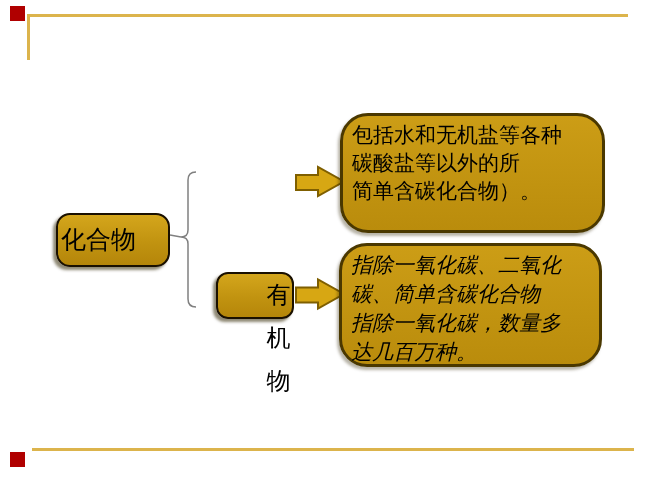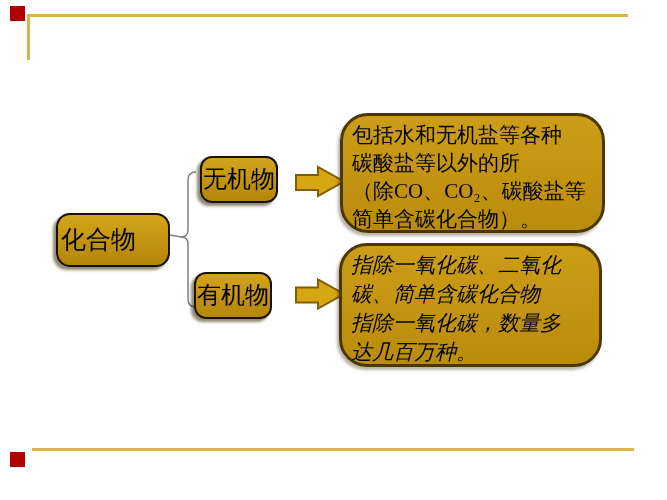--- a/index.html
+++ b/index.html
@@ -39,21 +39,21 @@
     font-size: 25px; line-height: 50px;
     padding-left: 3px;
   }
   .branch-box {
     width: 78px; height: 47px;
     font-size: 24px; line-height: 43px;
     text-align: center;
     border-radius: 12px;
   }
   #branch-box-1 { left: 200px; top: 156px; }
-  #branch-box-2 { left: 194px; top: 272px; }
+  #branch-box-2 { left: 216px; top: 272px; padding-left: 47px; }
 
   
   .desc-box {
     position: absolute;
     box-sizing: border-box;
     background: linear-gradient(180deg, #CC9D16 0%, #C19310 60%, #BA8C0C 100%);
     border: 3px solid #4A3800;
     border-radius: 28px;
     box-shadow: -2px 3px 3px rgba(50, 38, 0, 0.35);
     color: #000000;
@@ -87,31 +87,27 @@
     <path d="M170,235 L181,237" stroke="#808080" stroke-width="1.5" fill="none"></path>
     <path d="M196,172 Q188,172 188,180 L188,230 Q188,237 181,237 Q188,237 188,244 L188,299 Q188,307 196,307" stroke="#808080" stroke-width="1.5" fill="none"></path>
     <polygon points="296,175 318,175 318,167 344,181.5 318,196 318,190 296,190" fill="#D7A713" stroke="#7F5F00" stroke-width="2" stroke-linejoin="miter"></polygon>
     <polygon points="296,287.5 318,287.5 318,279.5 344,294 318,308.5 318,302.5 296,302.5" fill="#D7A713" stroke="#7F5F00" stroke-width="2" stroke-linejoin="miter"></polygon>
   </svg>
 
   <div id="root-box" class="node-box">
     <span>化合物</span>
   </div>
 
-  <div id="branch-box-1" class="node-box branch-box">
-    <span>无机物</span>
-  </div>
   <div id="branch-box-2" class="node-box branch-box">
     <span>有机物</span>
   </div>
 
   <div id="desc-box-1" class="desc-box">
     <div class="desc-line">包括水和无机盐等各种</div>
     <div class="desc-line">碳酸盐等以外的所</div>
-    <div class="desc-line">（除CO、CO₂、碳酸盐等</div>
     <div class="desc-line">简单含碳化合物）。</div>
   </div>
   <div id="desc-box-2" class="desc-box">
     <div class="desc-line">指除一氧化碳、二氧化</div>
     <div class="desc-line">碳、简单含碳化合物</div>
     <div class="desc-line">指除一氧化碳，数量多</div>
     <div class="desc-line">达几百万种。</div>
   </div>
 
 </div>

